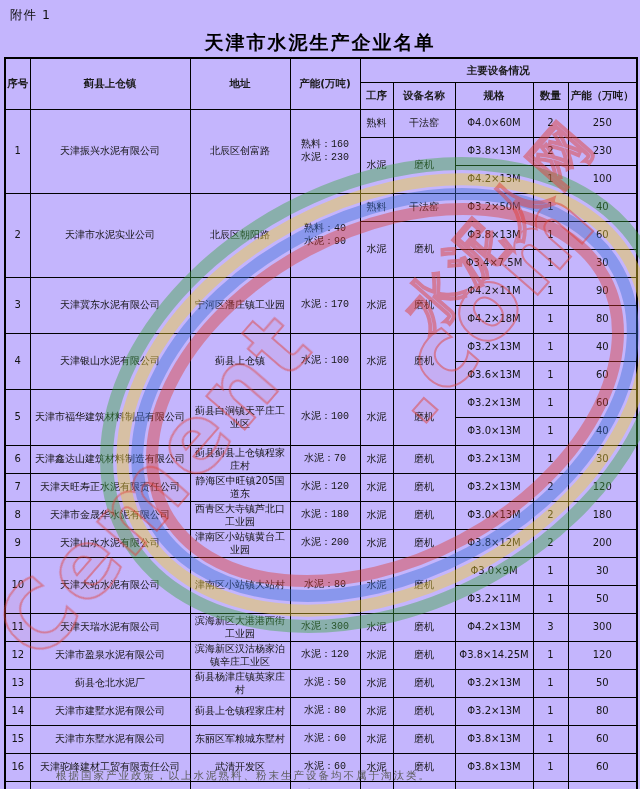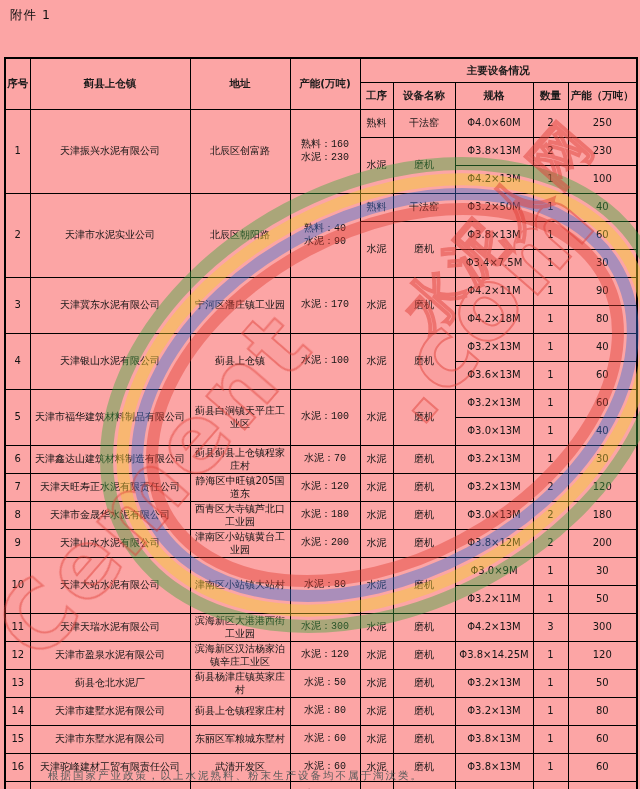--- a/index.html
+++ b/index.html
@@ -4,21 +4,21 @@
 <style>
   html,body{margin:0;padding:0;}
   body{
     width:640px;height:789px;
     background:#ffffff;
     font-family:"DejaVu Sans", sans-serif;
     color:#1a1a1a;
     position:relative;
     overflow:hidden;
   }
-  .page{position:relative;width:640px;height:789px;background:#fca5a5;}
+  .page{position:relative;width:640px;height:789px;background:#c4b5fd;}
 
   .attachment{
     position:absolute;top:7px;left:10px;
     font-size:12.5px;color:#111;letter-spacing:1px;
   }
   .title{
     position:absolute;top:30px;left:0;width:640px;
     text-align:center;font-size:19px;font-weight:bold;
     letter-spacing:2px;color:#000;
   }
@@ -50,35 +50,36 @@
   col.c-name{width:160px;}
   col.c-addr{width:100px;}
   col.c-cap{width:70px;}
   col.c-proc{width:33px;}
   col.c-dev{width:62px;}
   col.c-spec{width:78px;}
   col.c-qty{width:35px;}
   col.c-out{width:69px;}
 
   .footnote{
-    position:absolute;top:769px;left:48px;width:580px;
+    position:absolute;top:769px;left:56px;width:580px;
     font-size:10.5px;color:#5c5c5c;letter-spacing:2px;
   }
 
   .watermark{
     position:absolute;inset:0;width:640px;height:789px;
     pointer-events:none;z-index:10;
   }
 </style>
 </head>
 <body>
 
 <div class="page">
 
   <div class="attachment">附件 1</div>
+  <div class="title">天津市水泥生产企业名单</div>
 
   <table class="main">
     <colgroup>
       <col class="c-no">
         <col class="c-name">
         <col class="c-addr">
         <col class="c-cap">
       <col class="c-proc">
         <col class="c-dev">
         <col class="c-spec">

